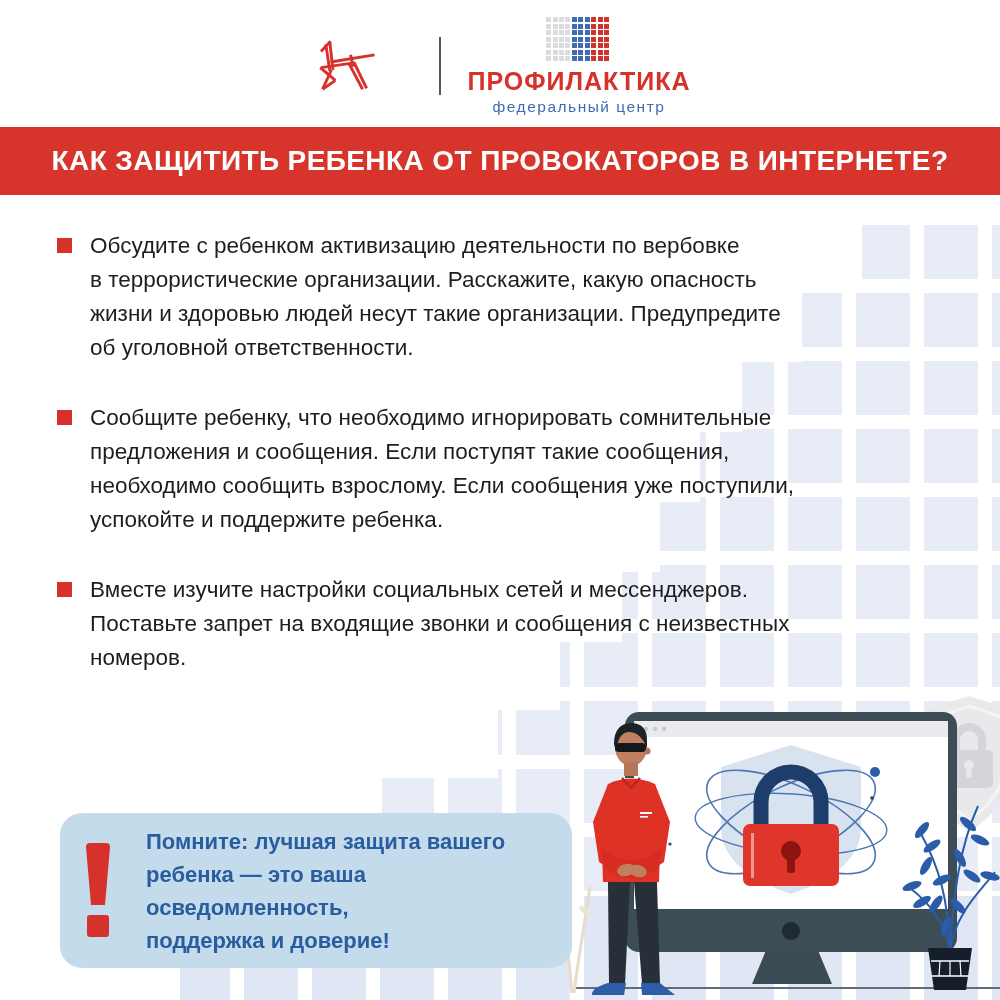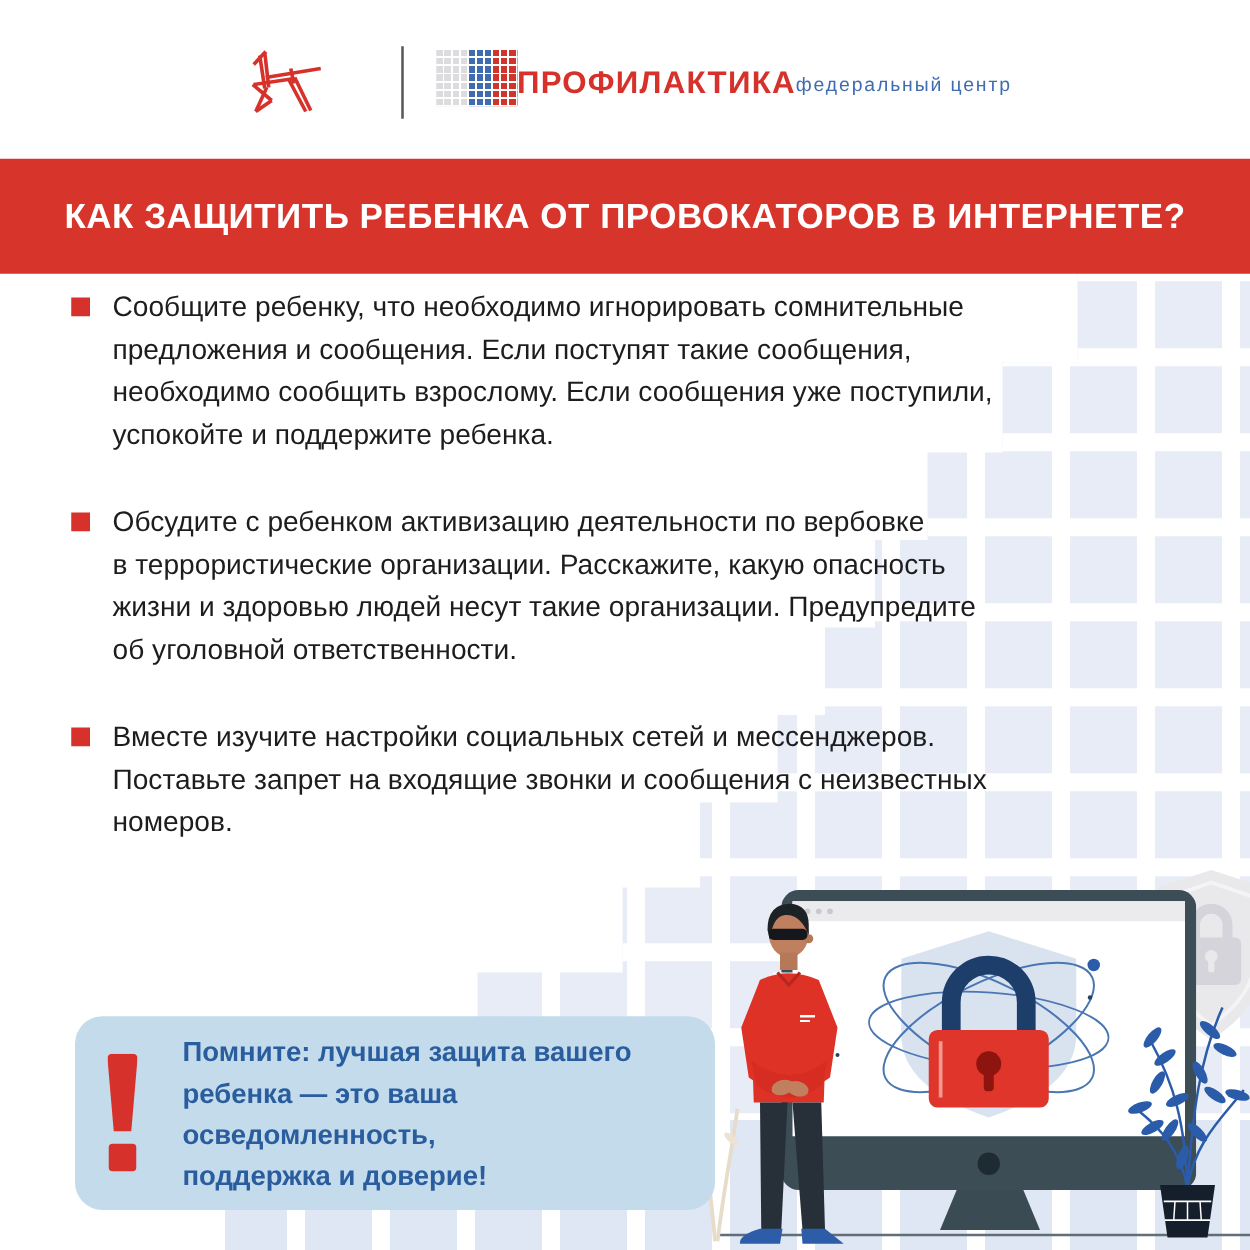--- a/index.html
+++ b/index.html
@@ -18,31 +18,31 @@
       742px 432px,742px 362px,802px 362px,802px 290px,862px 290px);}
   .pattern-bars{position:absolute;left:180px;top:896px;width:820px;height:104px;z-index:1;
     background:repeating-linear-gradient(to right,#dfe6f4 0 54px,#ffffff 54px 68px);
     background-position:-4px 0;}
 
   
   .header{position:absolute;top:16px;left:0;width:100%;height:100px;z-index:6;
           display:flex;align-items:center;justify-content:center;gap:26px;}
   .horse-logo{width:104px;height:86px;}
   .header-divider{width:2px;height:58px;background:#57575a;}
-  .brand{display:flex;flex-direction:row;align-items:center;}
+  .brand{display:flex;flex-direction:column;align-items:center;}
   .brand-grid{width:65px;height:45px;margin-bottom:7px;
     background-image:
       repeating-linear-gradient(to bottom, transparent 0 5px, #ffffff 5px 6.5px),
       repeating-linear-gradient(to right, transparent 0 5px, #ffffff 5px 6.5px),
       linear-gradient(to right,#dcdcdf 0 26px,#3f6cb0 26px 45.5px,#cf342d 45.5px 65px);}
   .brand-title{color:#d6312b;font-size:25px;font-weight:bold;letter-spacing:1px;line-height:1;}
   .brand-subtitle{color:#3f6cb0;font-size:15.5px;letter-spacing:1.5px;margin-top:5px;line-height:1;}
 
   
-  .banner{position:absolute;top:127px;left:0;width:100%;height:92px;background:#d7342b;z-index:6;
+  .banner{position:absolute;top:127px;left:0;width:100%;height:68px;background:#d7342b;z-index:6;
           display:flex;align-items:center;justify-content:center;}
   .banner-title{color:#ffffff;font-size:28px;font-weight:bold;letter-spacing:.4px;white-space:nowrap;}
 
   
   .bullets{position:absolute;top:229px;left:57px;width:890px;z-index:6;}
   .bullet{display:flex;align-items:flex-start;margin-bottom:36px;}
   .bullet-marker{flex:0 0 15px;width:15px;height:15px;background:#d6312b;margin-top:9px;margin-right:18px;}
   .bullet-text{color:#1d1d1f;font-size:22.5px;line-height:34px;white-space:pre-line;}
 
   
@@ -90,31 +90,31 @@
     </div>
   </div>
 
   <div class="banner">
     <div class="banner-title">КАК ЗАЩИТИТЬ РЕБЕНКА ОТ ПРОВОКАТОРОВ В ИНТЕРНЕТЕ?</div>
   </div>
 
   <div class="bullets">
     <div class="bullet">
       <div class="bullet-marker"></div>
+      <div class="bullet-text">Обсудите с ребенком активизацию деятельности по вербовке
+в террористические организации. Расскажите, какую опасность
+жизни и здоровью людей несут такие организации. Предупредите
+об уголовной ответственности.</div>
+    </div>
+    <div class="bullet">
+      <div class="bullet-marker"></div>
       <div class="bullet-text">Сообщите ребенку, что необходимо игнорировать сомнительные
 предложения и сообщения. Если поступят такие сообщения,
 необходимо сообщить взрослому. Если сообщения уже поступили,
 успокойте и поддержите ребенка.</div>
-    </div>
-    <div class="bullet">
-      <div class="bullet-marker"></div>
-      <div class="bullet-text">Обсудите с ребенком активизацию деятельности по вербовке
-в террористические организации. Расскажите, какую опасность
-жизни и здоровью людей несут такие организации. Предупредите
-об уголовной ответственности.</div>
     </div>
     <div class="bullet">
       <div class="bullet-marker"></div>
       <div class="bullet-text">Вместе изучите настройки социальных сетей и мессенджеров.
 Поставьте запрет на входящие звонки и сообщения с неизвестных
 номеров.</div>
     </div>
   </div>
 
   <svg class="shield-watermark" width="90" height="145" viewBox="0 0 90 145">

